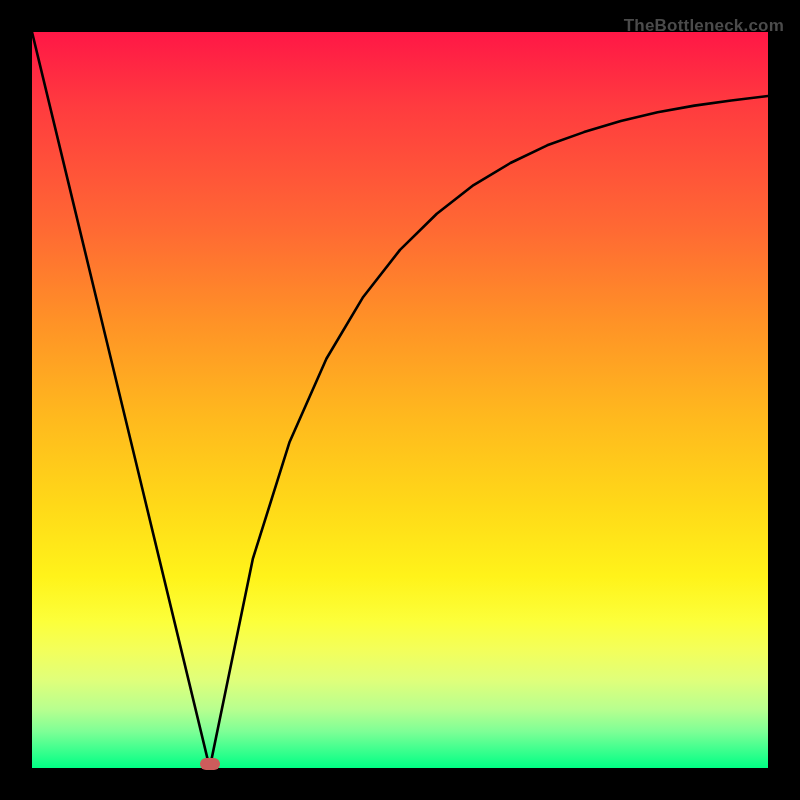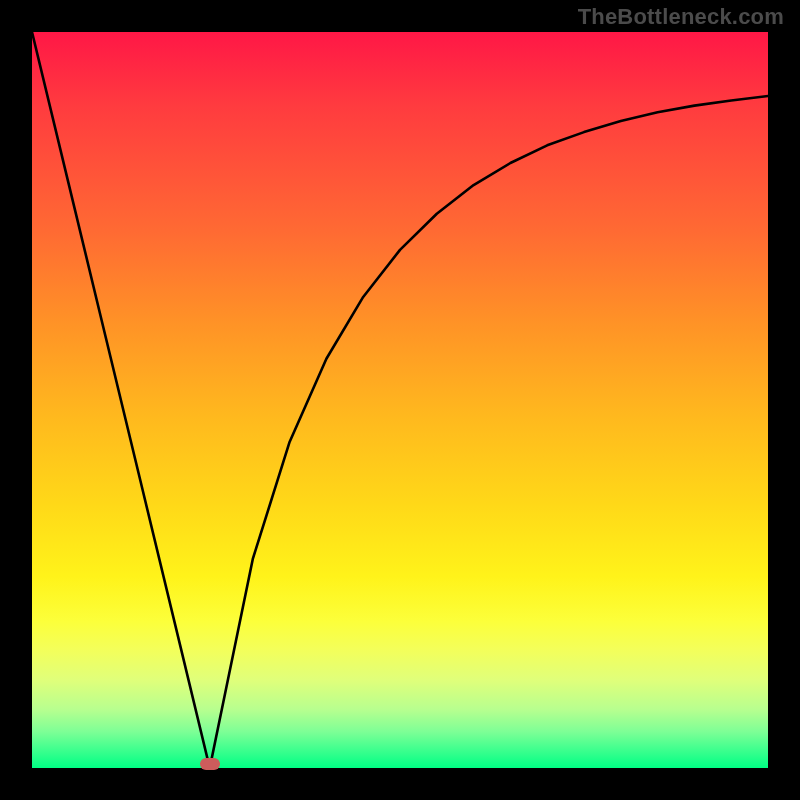--- a/index.html
+++ b/index.html
@@ -12,24 +12,24 @@
     overflow: hidden;
   }
   .frame {
     position: relative;
     width: 800px;
     height: 800px;
     background: #000;
   }
   .watermark {
     position: absolute;
-    top: 4px;
+    top: 16px;
     right: 16px;
     color: #4b4b4b;
-    font-size: 22px;
+    font-size: 17px;
     font-weight: 600;
     letter-spacing: 0.2px;
     user-select: none;
   }
   .plot-area {
     position: absolute;
     left: 32px;
     top: 32px;
     width: 736px;
     height: 736px;

